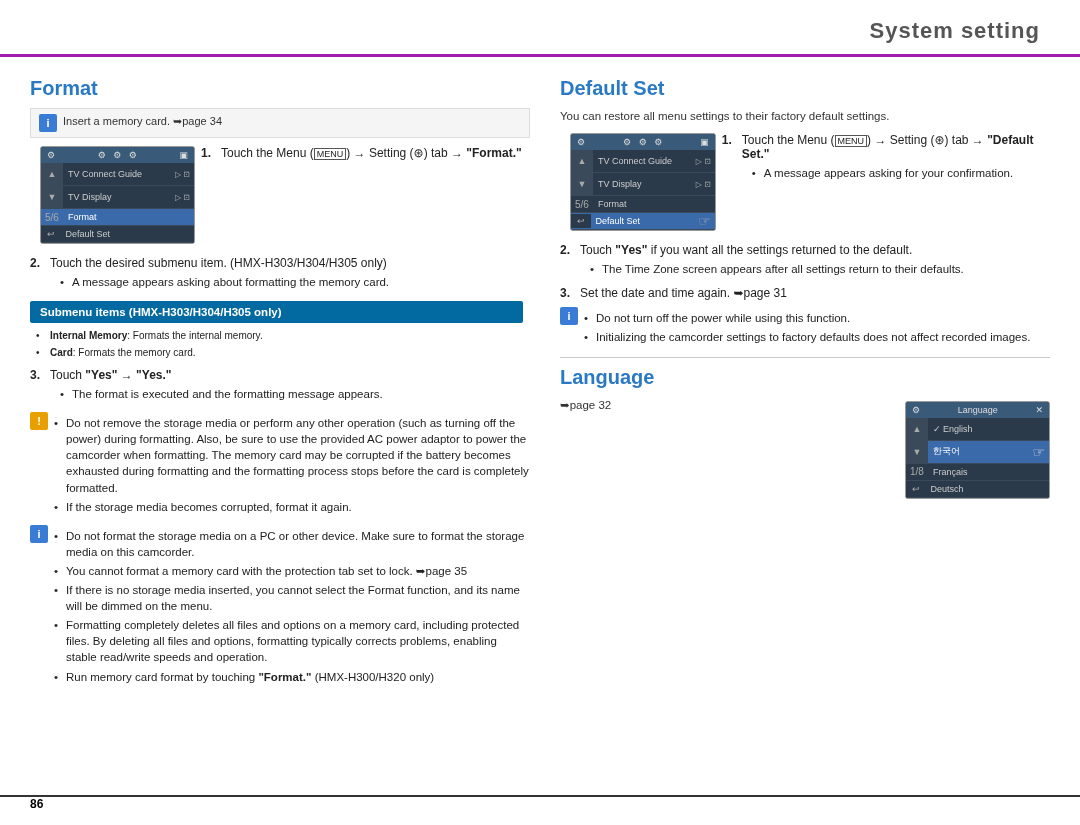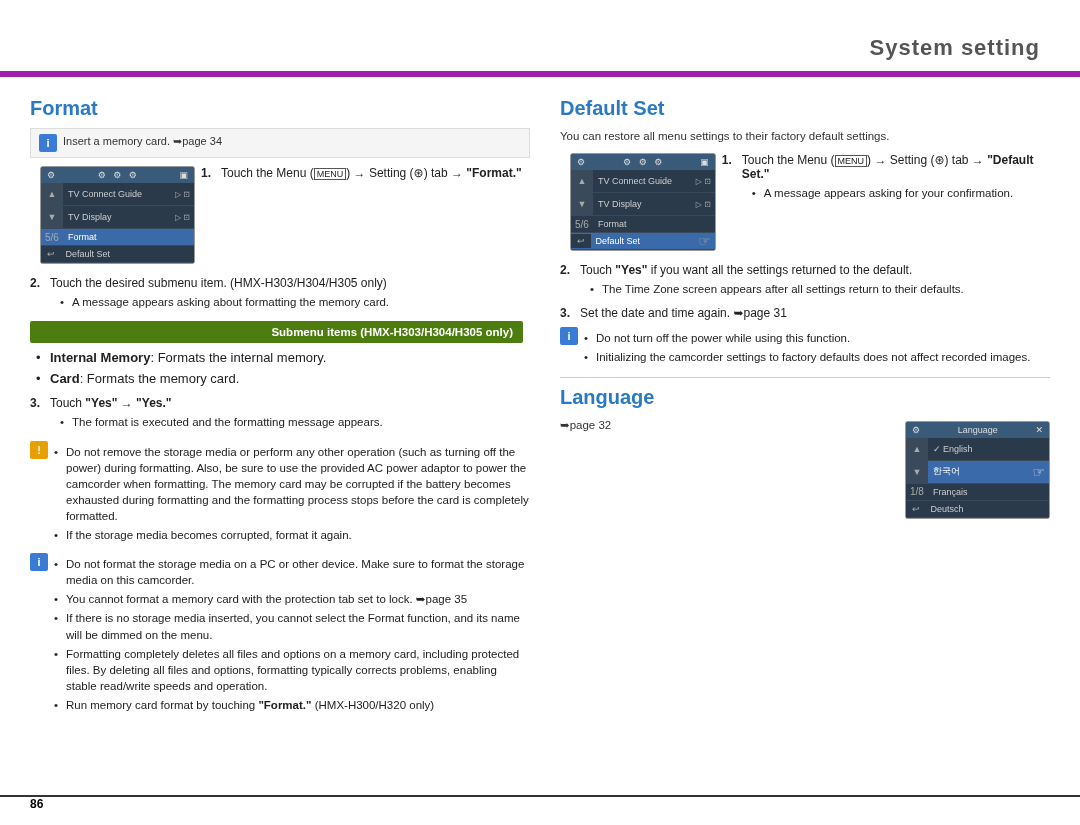--- a/index.html
+++ b/index.html
@@ -11,22 +11,21 @@
       font-size: 12px;
       color: #222;
       overflow: hidden;
       position: relative;
     }
 
     
     .header {
       text-align: right;
       padding: 18px 40px 10px 40px;
-      border-bottom: 6px solid #a21caf;
-      margin-top: 17px;
+      border-bottom: 3px solid #a21caf;
     }
     .header-title {
       font-size: 22px;
       font-weight: bold;
       color: #555;
       letter-spacing: 1px;
     }
 
     
     .main-content {
@@ -135,39 +134,38 @@
       line-height: 1.4;
     }
     .bullet-list li::before {
       content: "•";
       position: absolute;
       left: 0;
     }
 
     
     .submenu-box {
-      background: #4d7c0f;
+      background: #0369a1;
       color: #fff;
       padding: 5px 10px;
       font-size: 11.5px;
       font-weight: bold;
       margin: 8px 7px 6px 0;
       border-radius: 2px;
-      text-align: right;
     }
     .submenu-list {
       list-style: none;
       padding-left: 6px;
       margin-bottom: 8px;
     }
     .submenu-list li {
       padding-left: 14px;
       position: relative;
       margin-bottom: 3px;
-      font-size: 13px;
+      font-size: 10px;
       line-height: 1.4;
     }
     .submenu-list li::before {
       content: "•";
       position: absolute;
       left: 0;
     }
 
     
     .menu-img {

